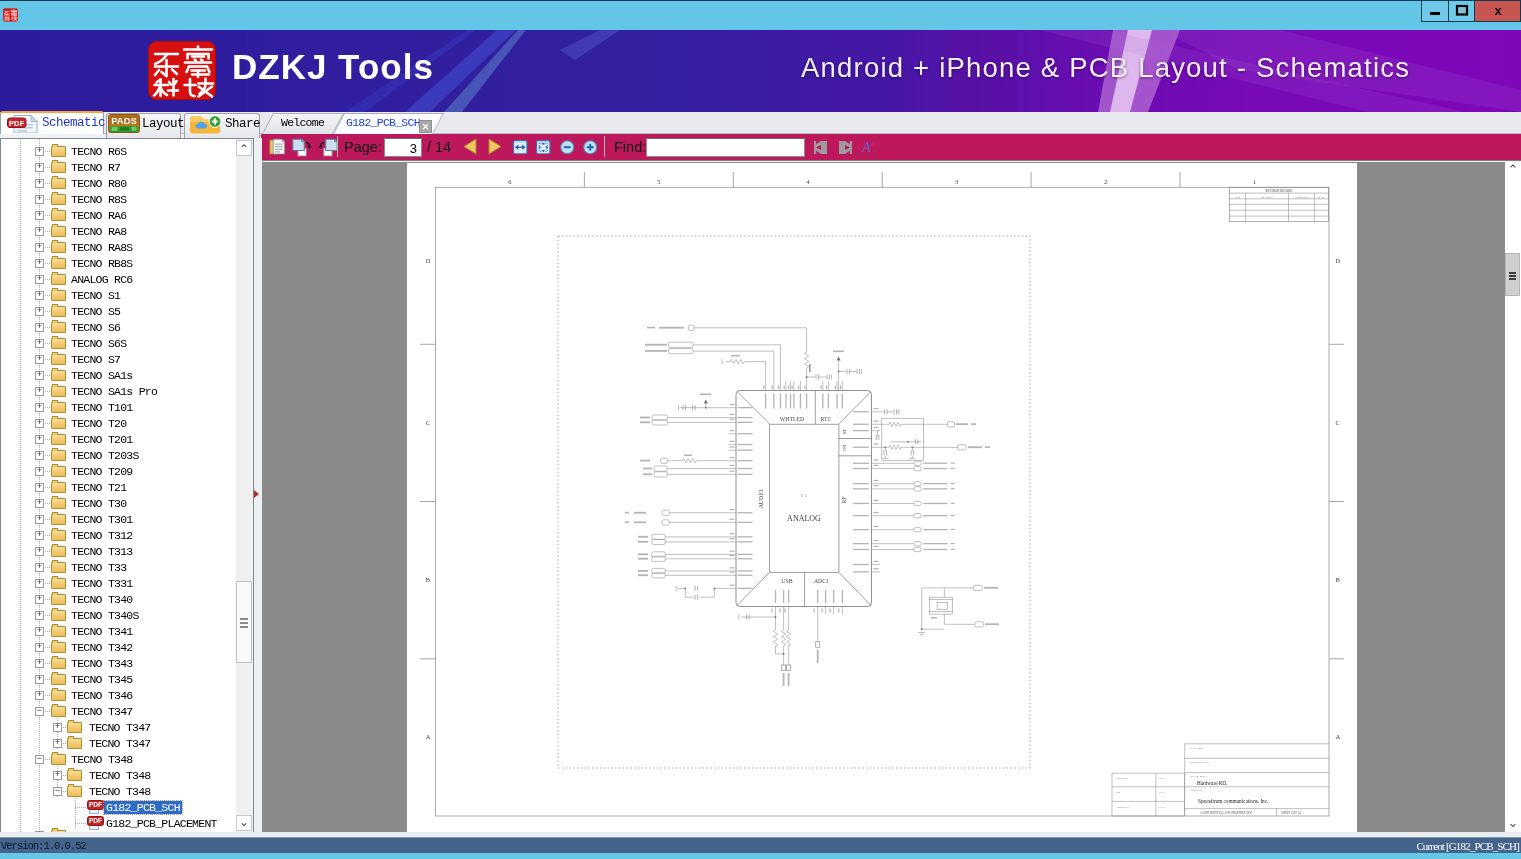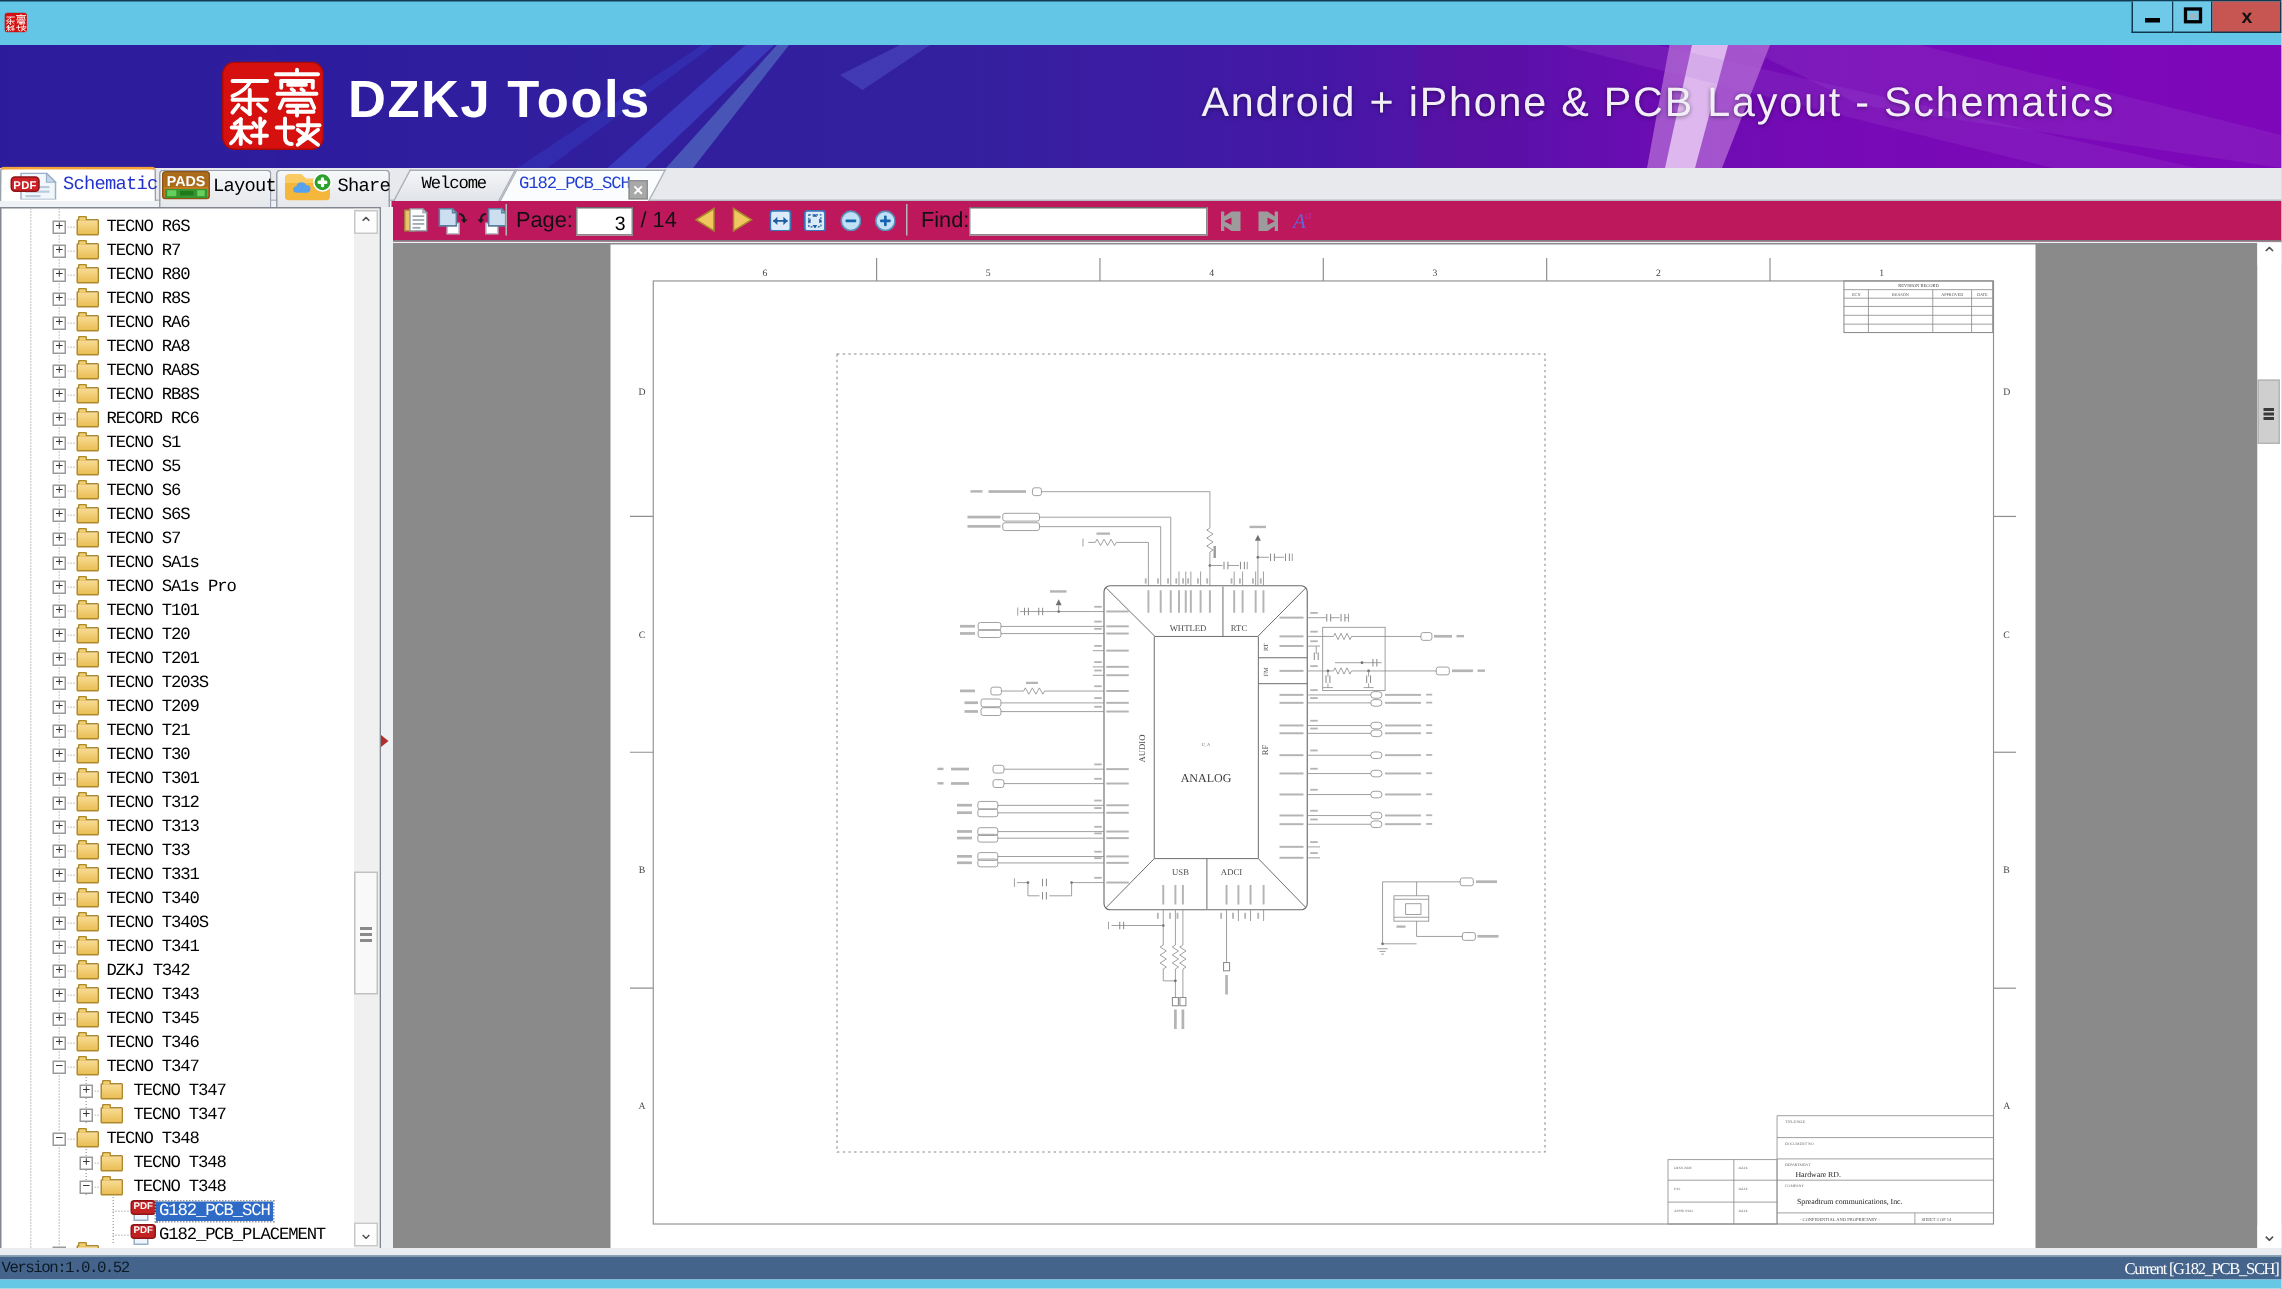--- a/index.html
+++ b/index.html
@@ -382,21 +382,21 @@
         <span class="ftab"></span>
       </span>
       <span class="tlab" style="left:70px">TECNO RB8S</span>
     </div>
     <div class="trow" style="top:132px">
       <div class="dots-h" style="left:44px;top:8px;width:4.5px"></div>
       <span class="ebox" style="left:34px">+</span>
       <span class="fold" style="left:49.5px">
         <span class="ftab"></span>
       </span>
-      <span class="tlab" style="left:70px">RECORD RC6</span>
+      <span class="tlab" style="left:70px">ANALOG RC6</span>
     </div>
     <div class="trow" style="top:148px">
       <div class="dots-h" style="left:44px;top:8px;width:4.5px"></div>
       <span class="ebox" style="left:34px">+</span>
       <span class="fold" style="left:49.5px">
         <span class="ftab"></span>
       </span>
       <span class="tlab" style="left:70px">TECNO S1</span>
     </div>
     <div class="trow" style="top:164px">
@@ -566,21 +566,21 @@
         <span class="ftab"></span>
       </span>
       <span class="tlab" style="left:70px">TECNO T341</span>
     </div>
     <div class="trow" style="top:500px">
       <div class="dots-h" style="left:44px;top:8px;width:4.5px"></div>
       <span class="ebox" style="left:34px">+</span>
       <span class="fold" style="left:49.5px">
         <span class="ftab"></span>
       </span>
-      <span class="tlab" style="left:70px">DZKJ T342</span>
+      <span class="tlab" style="left:70px">TECNO T342</span>
     </div>
     <div class="trow" style="top:516px">
       <div class="dots-h" style="left:44px;top:8px;width:4.5px"></div>
       <span class="ebox" style="left:34px">+</span>
       <span class="fold" style="left:49.5px">
         <span class="ftab"></span>
       </span>
       <span class="tlab" style="left:70px">TECNO T343</span>
     </div>
     <div class="trow" style="top:532px">

